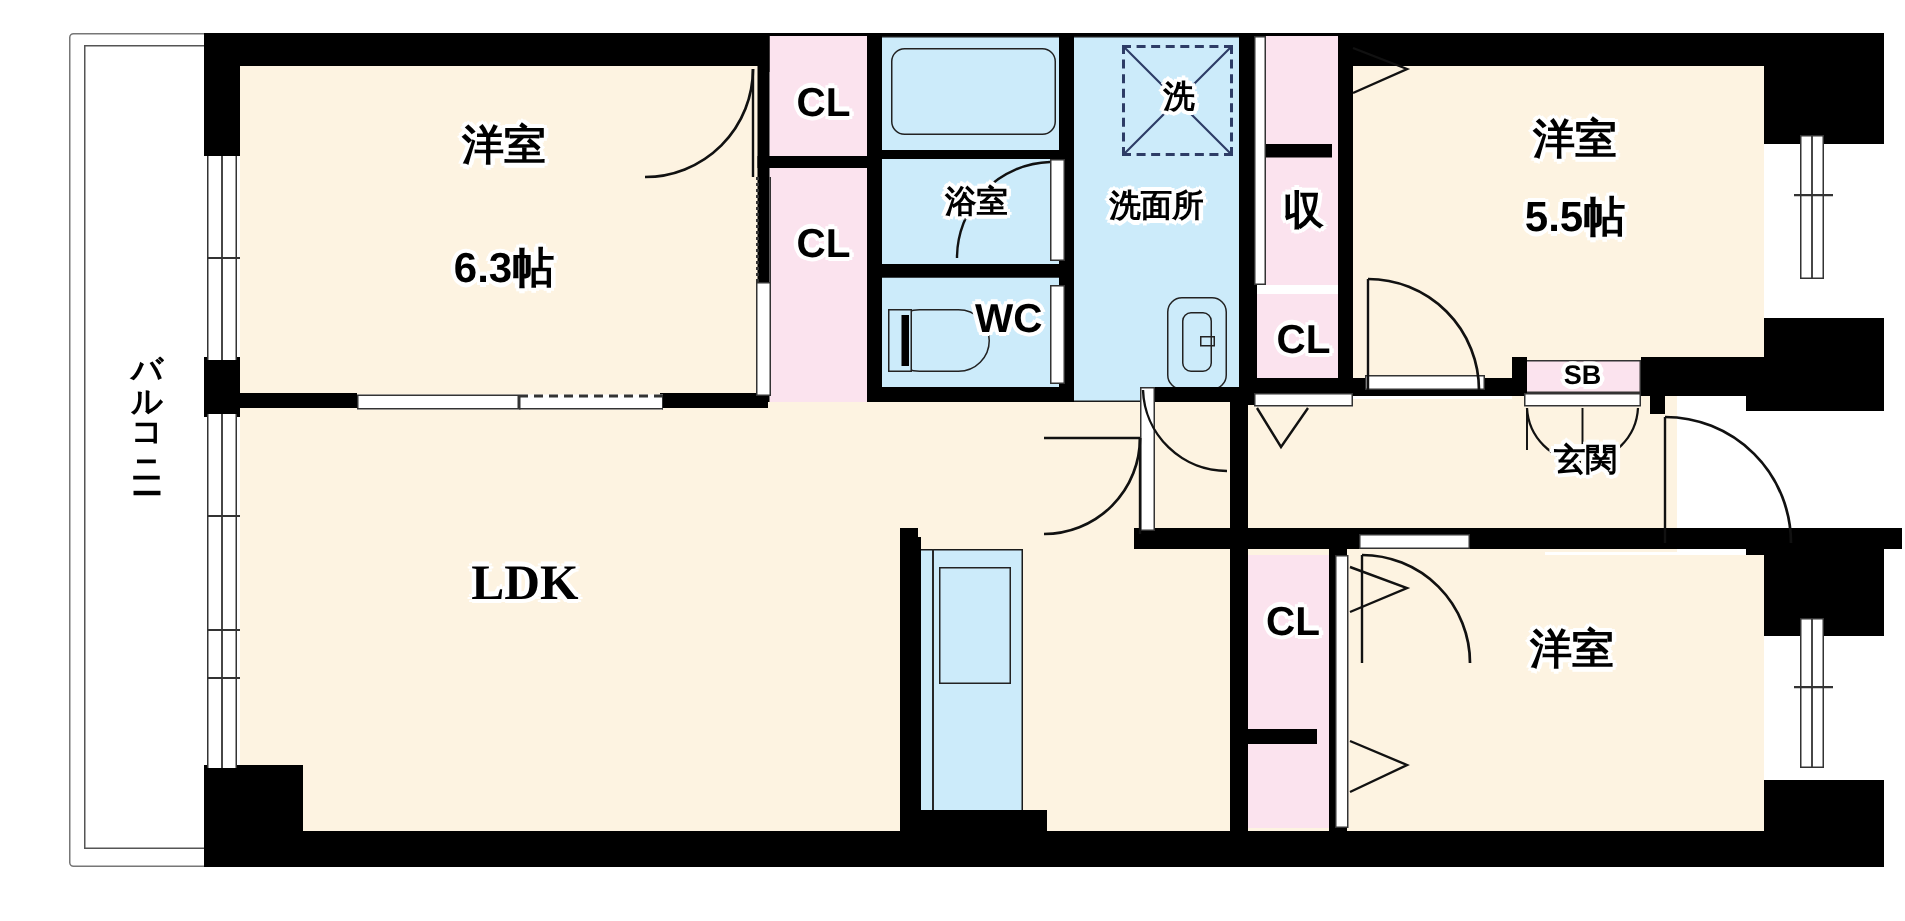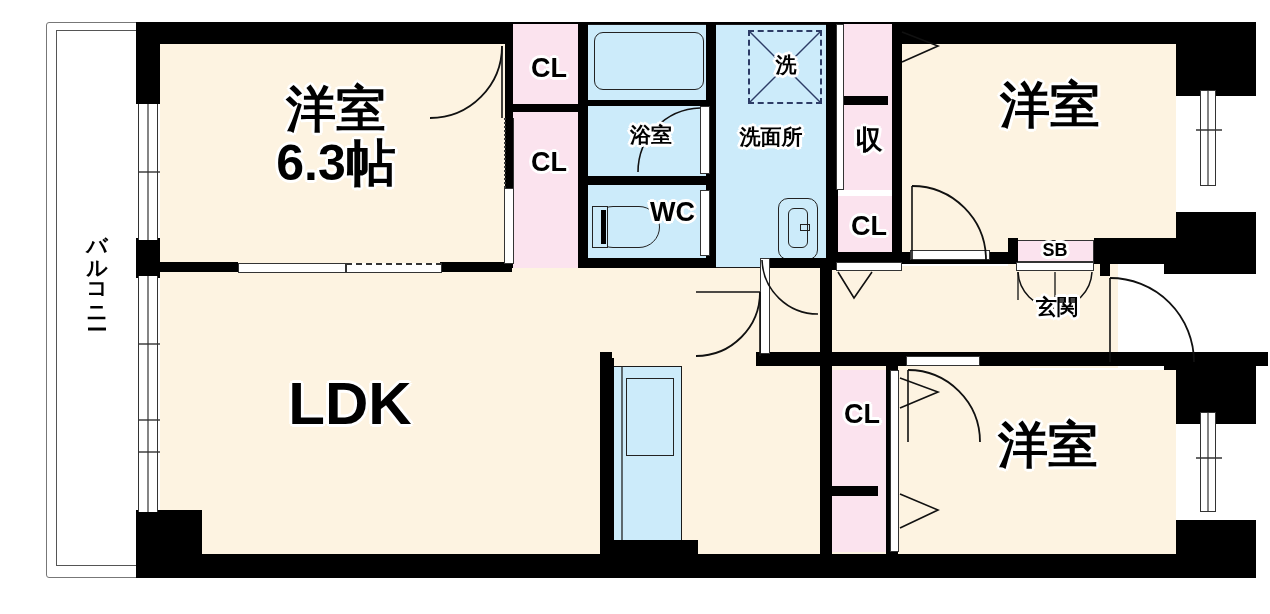--- a/index.html
+++ b/index.html
@@ -15,22 +15,22 @@
   .ol2{border:1.2px solid #333;}
   .lbl{position:absolute;color:#000;font-weight:bold;text-align:center;
        line-height:1.08;white-space:pre;
        text-shadow:
          2px 0 #fff,-2px 0 #fff,0 2px #fff,0 -2px #fff,
          2px 2px #fff,-2px 2px #fff,2px -2px #fff,-2px -2px #fff,
          3px 0 #fff,-3px 0 #fff,0 3px #fff,0 -3px #fff;}
   .vert{writing-mode:vertical-rl;text-orientation:upright;line-height:1.0;}
   .sm{font-size:21px;}
   .md{font-size:27px;}
-  .lg{font-size:50px;}
-  .xl{font-size:60px;}
+  .lg{font-size:28px;}
+  .xl{font-size:33px;font-family:Liberation Serif, serif;}
   svg{position:absolute;top:0;left:0;pointer-events:none;}
 </style>
 </head>
 <body>
 
 <div id="plan">
 
   <div class="abs white" style="left:46px;top:22px;width:96px;height:556px;border:1.5px solid #777;border-radius:3px;"></div>
   <div class="abs white" style="left:56px;top:30px;width:86px;height:536px;border:1.2px solid #555;"></div>
   <div class="lbl vert sm" style="left:82px;top:222px;width:26px;">バルコニー</div>
@@ -231,25 +231,26 @@
 
   <div class="abs blue ol" style="left:612px;top:366px;width:70px;height:188px;"></div>
   <div class="abs blue" style="left:626px;top:378px;width:48px;height:78px;border:1.5px solid #222;"></div>
   <svg width="1270" height="614">
     <line x1="622" y1="366" x2="622" y2="554" stroke="#222" stroke-width="1.3"></line>
   </svg>
   <div class="abs wall" style="left:602px;top:358px;width:12px;height:196px;"></div>
   <div class="abs wall" style="left:602px;top:540px;width:96px;height:20px;"></div>
 
   <div class="lbl lg" style="left:246px;top:82px;width:180px;">洋室</div>
-  <div class="lbl lg" style="left:236px;top:136px;width:200px;">6.3帖</div>
+  <div class="lbl lg" style="left:236px;top:164px;width:200px;">6.3帖</div>
 
   <div class="lbl xl" style="left:250px;top:372px;width:200px;">LDK</div>
 
   <div class="lbl lg" style="left:960px;top:78px;width:180px;">洋室</div>
+  <div class="lbl lg" style="left:950px;top:130px;width:200px;">5.5帖</div>
 
   <div class="lbl lg" style="left:958px;top:418px;width:180px;">洋室</div>
 
   <div class="lbl sm" style="left:598px;top:124px;width:106px;">浴室</div>
   <div class="lbl sm" style="left:716px;top:126px;width:110px;font-family:Liberation Serif, serif;">洗面所</div>
   <div class="lbl md" style="left:650px;top:198px;width:42px;line-height:1.1;white-space:normal;">WC</div>
   <div class="lbl sm" style="left:1016px;top:296px;width:82px;">玄関</div>
 
 </div>
 

